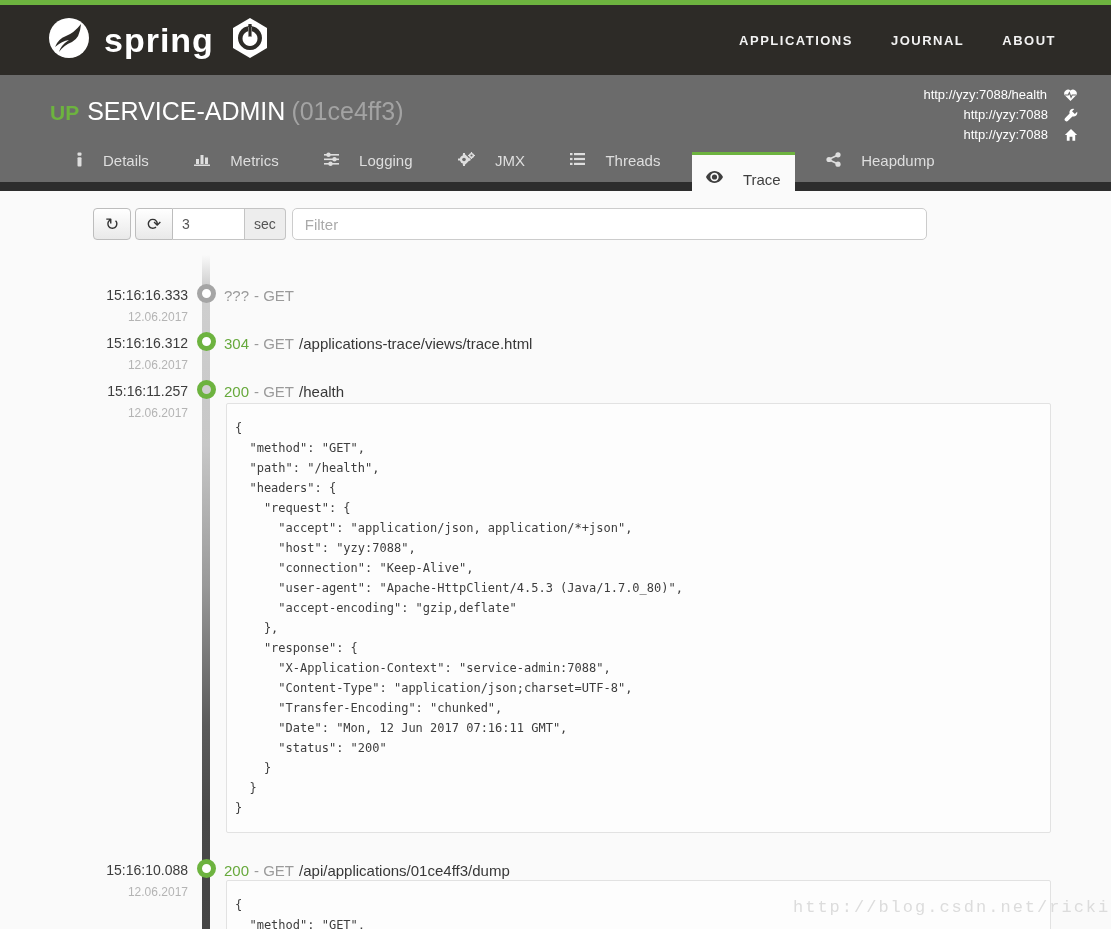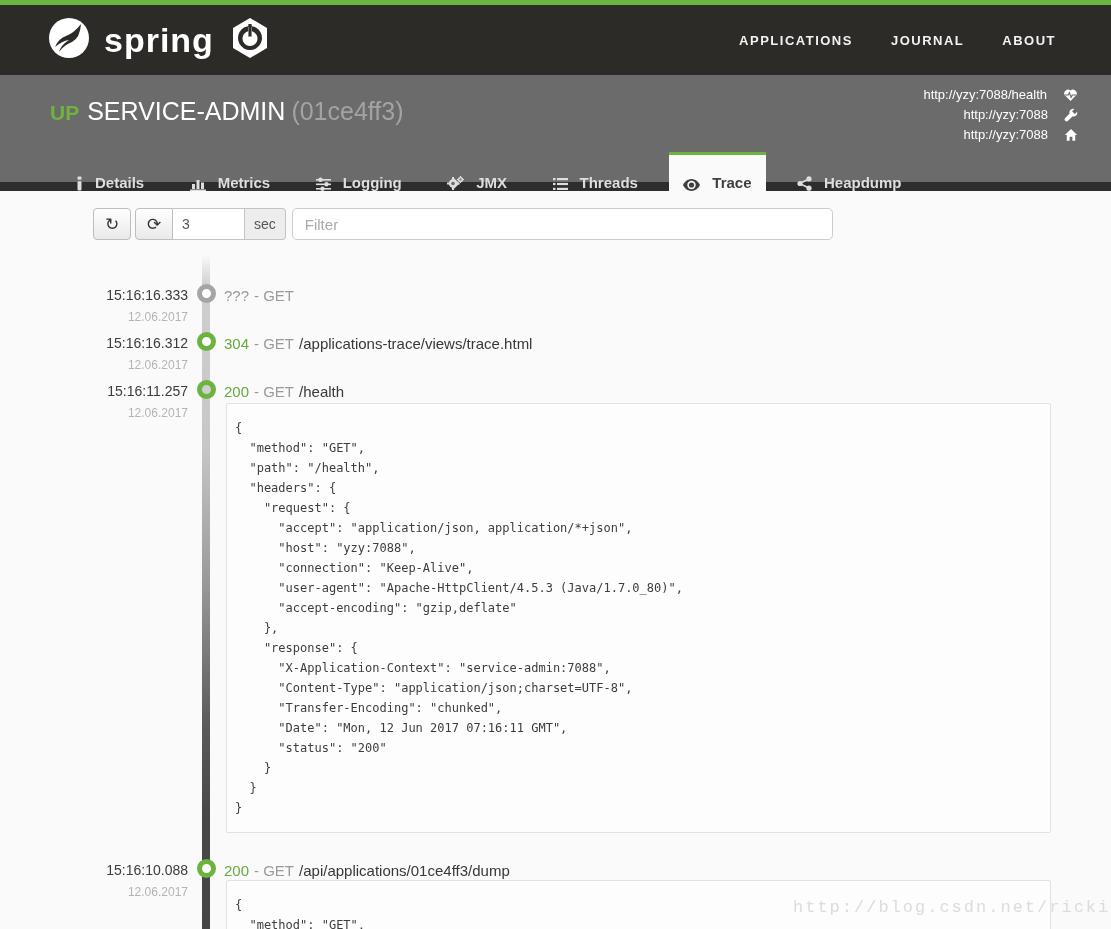--- a/index.html
+++ b/index.html
@@ -20,35 +20,35 @@
   .title .status { color:#6db33f; font-weight:bold; font-size:21px; margin-right:8px; }
   .title .name { color:#ffffff; }
   .title .appid { color:#a3a3a3; margin-left:6px; }
   .header-links { position:absolute; right:33px; top:10px; text-align:right; }
   .hlink { color:#fff; font-size:13px; line-height:20px; display:flex; justify-content:flex-end; align-items:center; gap:16px; cursor:pointer; }
   .hlink svg { display:block; }
 
   
   .tabbar { position:absolute; left:0; right:0; bottom:0; height:39px; padding-left:62px; white-space:nowrap; }
   .tabbar .strip { position:absolute; left:0; right:0; bottom:0; height:9px; background:#2d2d2d; z-index:0; }
-  .tab { position:relative; z-index:1; display:inline-flex; align-items:flex-end; gap:12px; height:39px; padding:0 14px; margin-right:13px; color:#dedede; font-size:15px; cursor:pointer; vertical-align:top;font-weight:bold; }
+  .tab { position:relative; z-index:1; display:inline-flex; align-items:flex-start; gap:20px; height:39px; padding:0 14px; margin-right:13px; color:#dedede; font-size:15px; cursor:pointer; vertical-align:top; }
   .tab svg { display:block; }
-  .tab.active { background:#fafafa; color:#3f3f3f; border-top:3px solid #6db33f; padding-top:8px; }
+  .tab.active { background:#fafafa; color:#3f3f3f; border-top:3px solid #6db33f; padding-top:16px; }
 
   
   .content { position:relative; height:738px; background:#fafafa; }
 
   
   .controls { position:absolute; left:93px; top:17px; display:flex; align-items:stretch; height:32px; }
   .btn { width:38px; border:1px solid #bdbdbd; background:linear-gradient(#ffffff,#e9e9e9); border-radius:4px; display:flex; align-items:center; justify-content:center; font-size:17px; color:#333; cursor:pointer; }
   .btn.first { margin-right:4px; }
   .btn.grouped { border-radius:4px 0 0 4px; }
   .num-input { width:72px; border:1px solid #c4c4c4; border-left:none; background:#fff; padding:0 9px; font-size:14px; color:#555; font-family:"Liberation Sans",sans-serif; }
   .addon { border:1px solid #c4c4c4; border-left:none; background:#ededed; border-radius:0 4px 4px 0; display:flex; align-items:center; padding:0 9px; font-size:14px; color:#555; }
-  .filter-input { margin-left:6px; width:541px; border:1px solid #ccc; border-radius:5px; background:#fff; padding:0 12px; font-size:15px; color:#555; }
+  .filter-input { margin-left:6px; width:635px; border:1px solid #ccc; border-radius:5px; background:#fff; padding:0 12px; font-size:15px; color:#555; }
   .filter-input::placeholder { color:#aaa; }
 
   
   .tl-bar { position:absolute; left:202px; top:64px; bottom:0; width:8px;
     background:linear-gradient(to bottom, rgba(250,250,250,0) 0, #cfcfcf 30px, #c7c7c7 190px, #999999 330px, #5a5a5a 470px, #484848 560px, #454545 100%); }
 
   .entry { position:absolute; left:0; right:0; }
   .time-col { position:absolute; left:40px; width:148px; text-align:right; }
   .time { font-size:14px; color:#3c3c3c; }
   .date { font-size:12px; color:#b4b4b4; margin-top:7px; }

